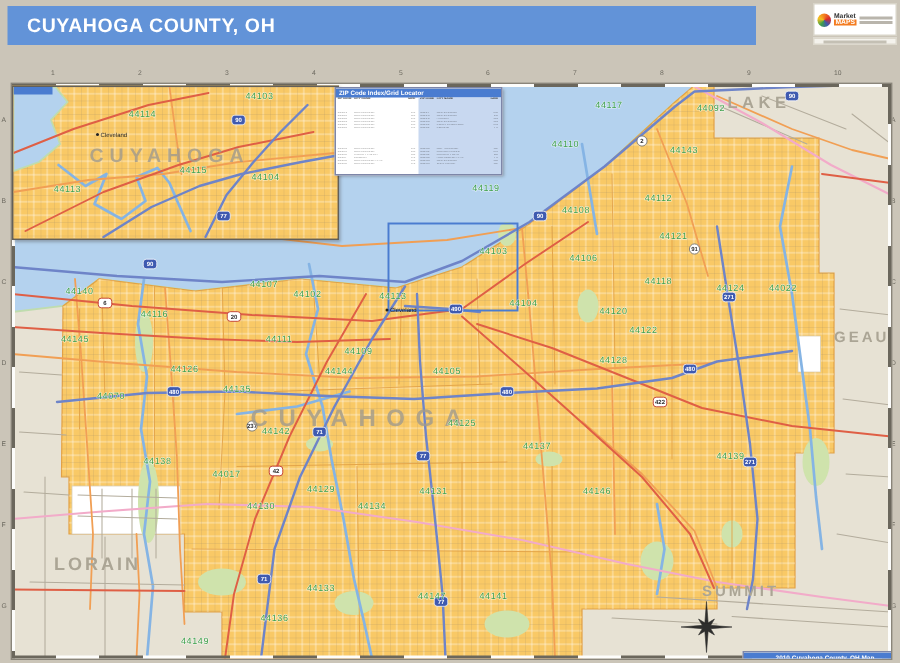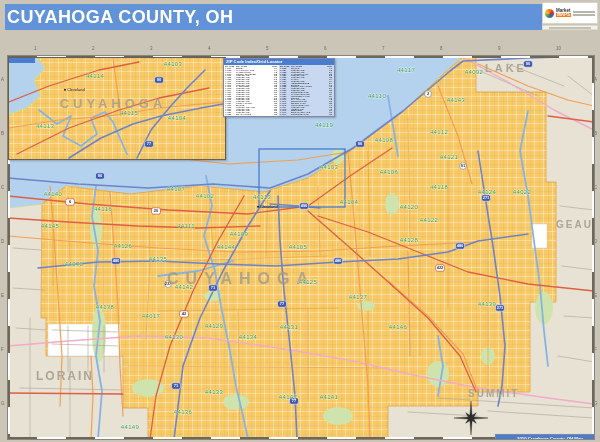--- a/index.html
+++ b/index.html
@@ -1,18 +1,18 @@
 <!DOCTYPE html>
 <html><head>
 <meta charset="utf-8">
 <style>
   html,body{margin:0;padding:0;background:#cbc5b8;font-family:"Liberation Sans",sans-serif;}
   .page{position:relative;width:600px;height:442px;background:#cbc5b8;overflow:hidden;}
-  .titlebar{position:absolute;left:5px;top:4px;width:537px;height:26px;background:#6293d8;
-    color:#fff;font-weight:bold;font-size:18px;line-height:26px;padding-left:2px;
+  .titlebar{position:absolute;left:5px;top:4px;width:499px;height:26px;background:#6293d8;
+    color:#fff;font-weight:bold;font-size:13px;line-height:26px;padding-left:13px;
     box-sizing:border-box;letter-spacing:.4px;}
   .logo{position:absolute;right:2px;top:2px;width:56px;height:22px;background:#fff;
     border:1px solid #d8d4c8;display:flex;align-items:center;padding:1px 2px;box-sizing:border-box;}
   .logo-burst{width:9px;height:9px;border-radius:50%;
     background:conic-gradient(#f47c20,#d92b2b,#3f5ab0,#3da04b,#f4c020,#f47c20);margin-right:2px;flex:0 0 auto;}
   .logo-words{display:flex;flex-direction:column;line-height:4px;}
   .logo-market{font-size:4.5px;font-weight:bold;color:#333;}
   .logo-maps{font-size:4.5px;font-weight:bold;color:#fff;background:#f47c20;padding:0 1px;}
   .logo-side{margin-left:2px;display:flex;flex-direction:column;gap:1px;flex:1;}
   .logo-side i{display:block;height:2px;background:#b9b5ac;}

